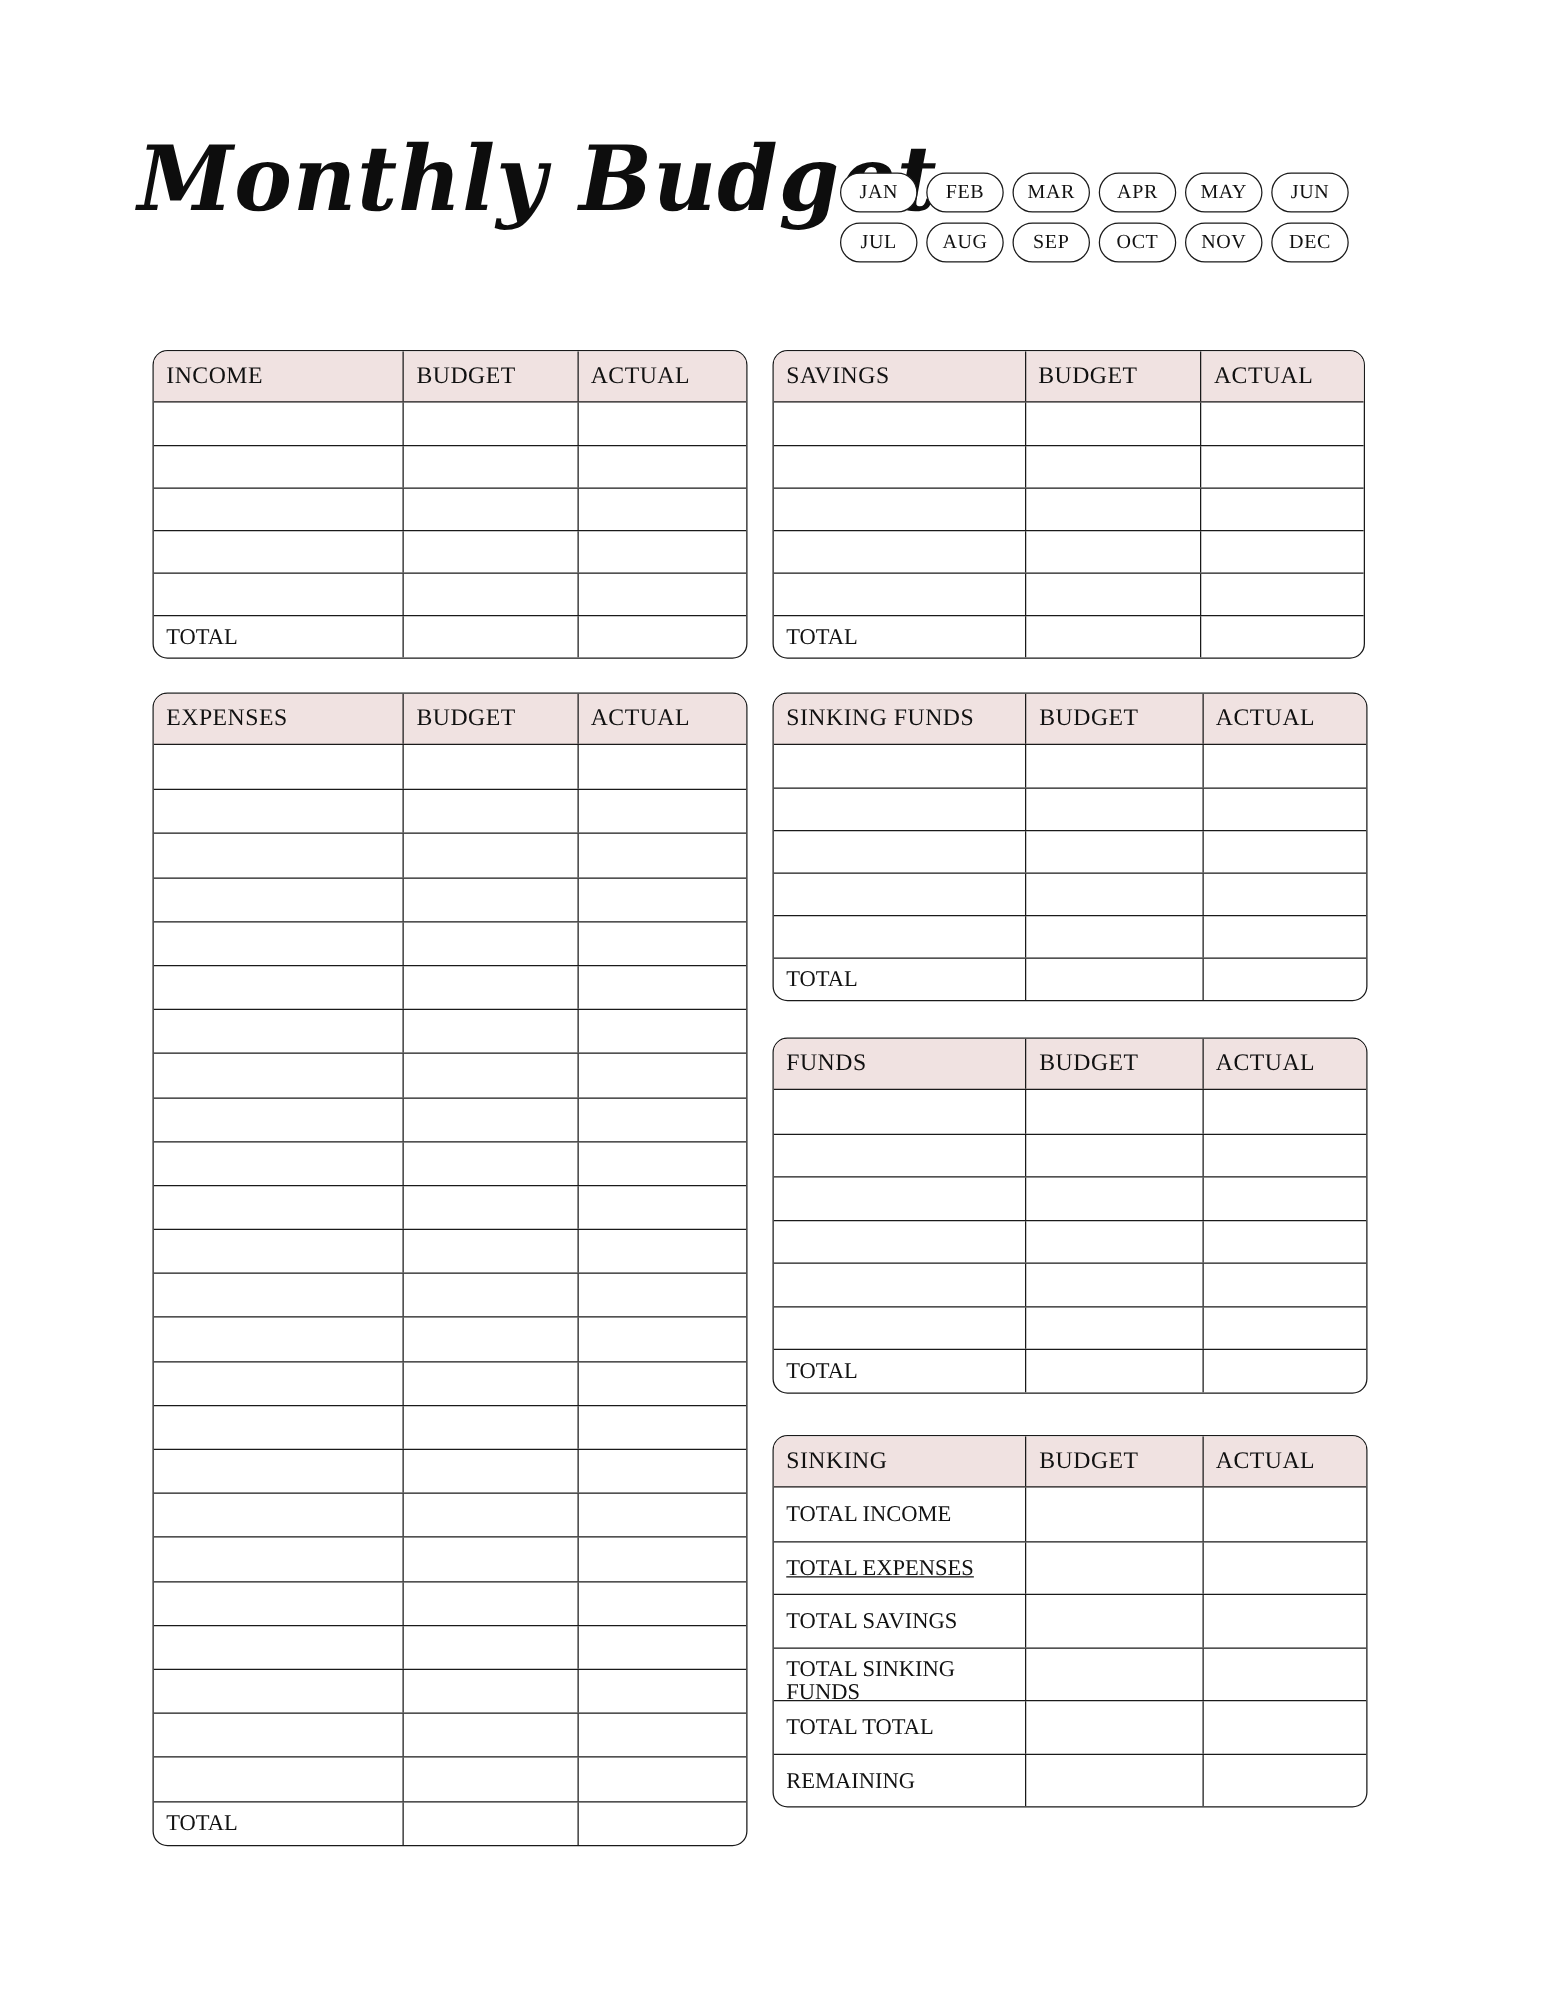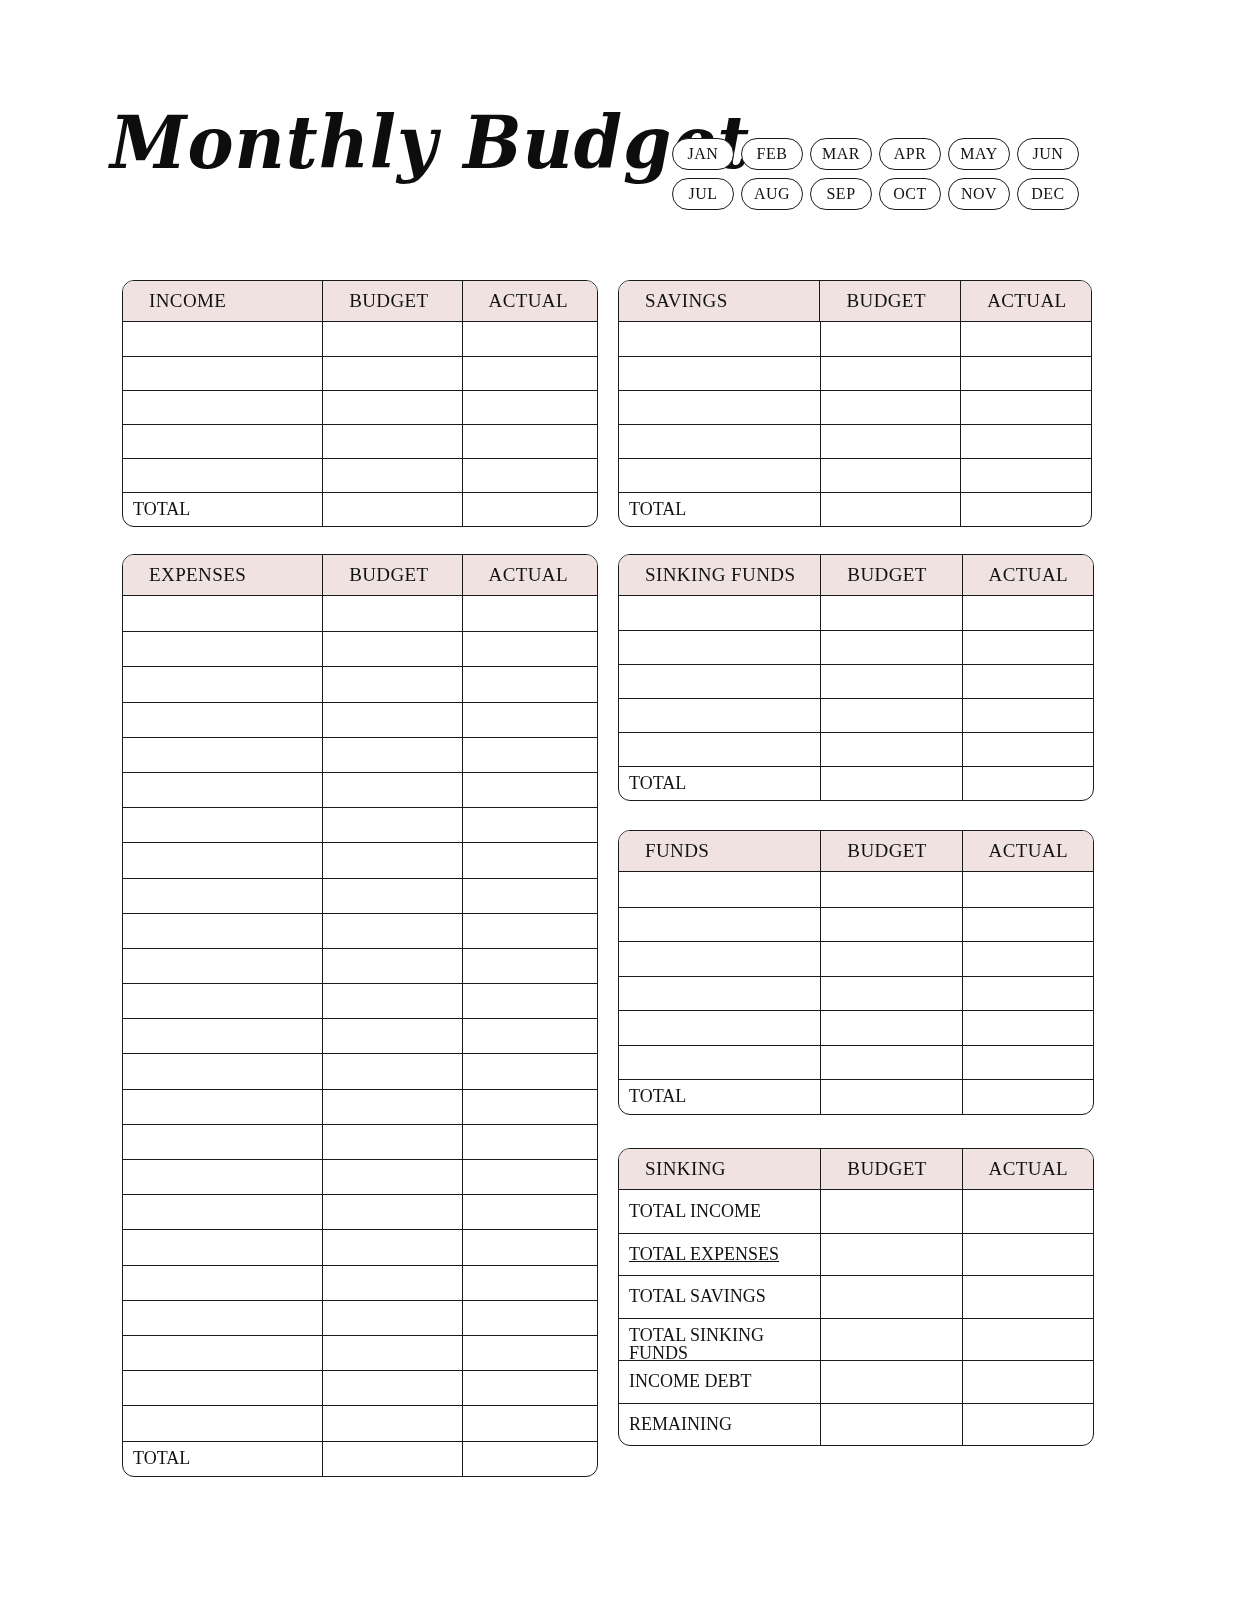--- a/index.html
+++ b/index.html
@@ -90,21 +90,21 @@
     display: flex;
     background: #f0e2e1;
     border-bottom: 1.6px solid #1a1a1a;
     height: 40px;
   }
   .thead .cell {
     display: flex;
     align-items: center;
     font-size: 19px;
     letter-spacing: 0.4px;
-    padding-left: 26px;
+    padding-left: 10px;
     box-sizing: border-box;
     color: #111;
   }
   .thead .cell.c2, .thead .cell.c3 {
     border-left: 1.6px solid #1a1a1a;
   }
   .row {
     display: flex;
     border-top: 1.6px solid #1a1a1a;
     box-sizing: border-box;
@@ -491,21 +491,21 @@
           <div class="cell c1">TOTAL SAVINGS</div>
           <div class="cell c2"></div>
           <div class="cell c3"></div>
         </div>
         <div class="row summary-label" style="height: 42.5px;">
           <div class="cell c1">TOTAL SINKING<br>FUNDS</div>
           <div class="cell c2"></div>
           <div class="cell c3"></div>
         </div>
         <div class="row" style="height: 42.5px;">
-          <div class="cell c1">INCOME DEBT</div>
+          <div class="cell c1">TOTAL TOTAL</div>
           <div class="cell c2"></div>
           <div class="cell c3"></div>
         </div>
         <div class="row" style="height: 42.5px; text-align: center;">
           <div class="cell c1">REMAINING</div>
           <div class="cell c2"></div>
           <div class="cell c3"></div>
         </div>
       </div>
   </div>

